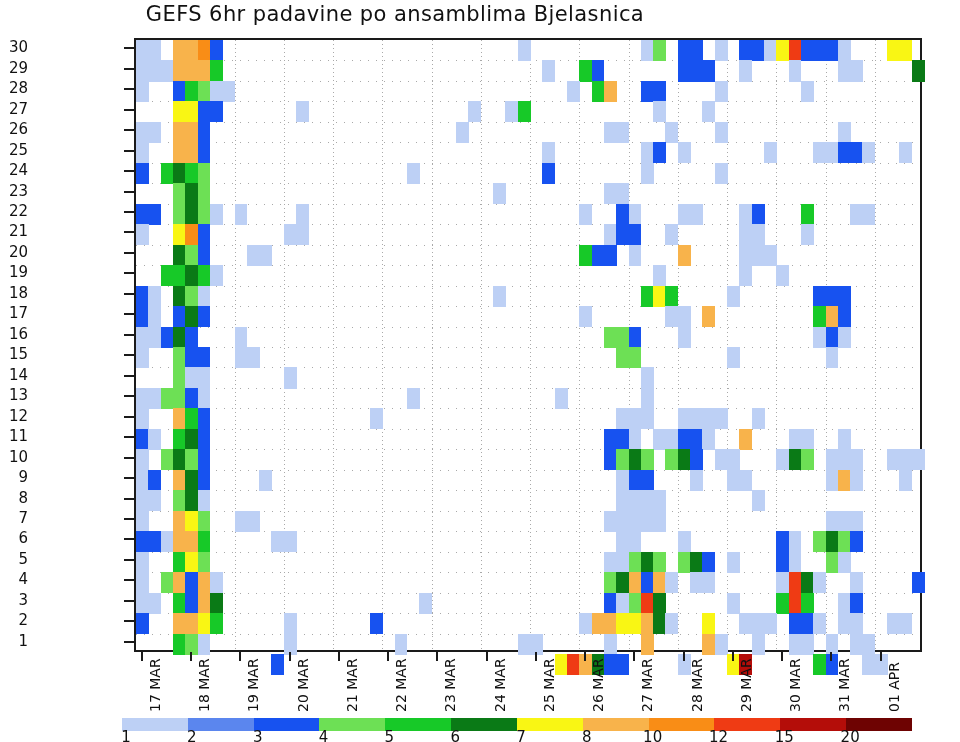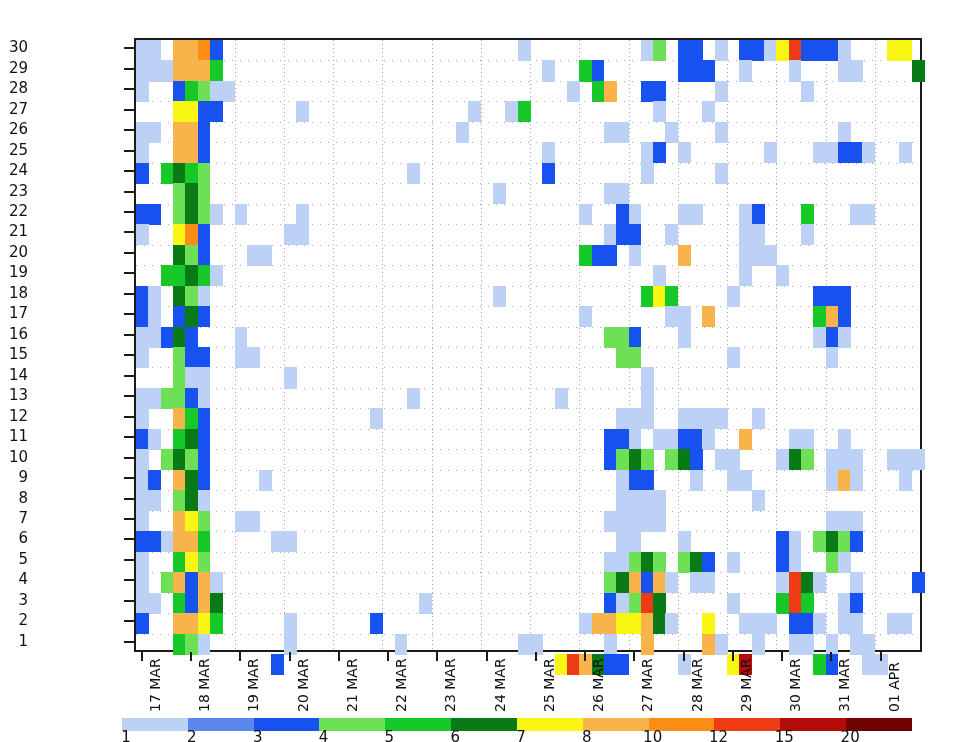--- a/index.html
+++ b/index.html
@@ -47,20 +47,21 @@
   .legend{position:absolute;left:122px;top:718px;height:13px;display:flex;}
   .lband{height:13px;}
   .llab{position:absolute;top:728px;font-size:15px;color:#111;
         transform:translateX(-50%);white-space:nowrap;}
 </style>
 </head>
 <body>
 
 <div id="root">
 
+  <div class="title">GEFS 6hr padavine po ansamblima Bjelasnica</div>
 
   <div class="plot-frame">
     <div class="grid-layer" id="grid-layer">
         <div class="gx" style="left: 49.25px;"></div>
         <div class="gx" style="left: 98.5px;"></div>
         <div class="gx" style="left: 147.75px;"></div>
         <div class="gx" style="left: 197px;"></div>
         <div class="gx" style="left: 246.25px;"></div>
         <div class="gx" style="left: 295.5px;"></div>
         <div class="gx" style="left: 344.75px;"></div>

